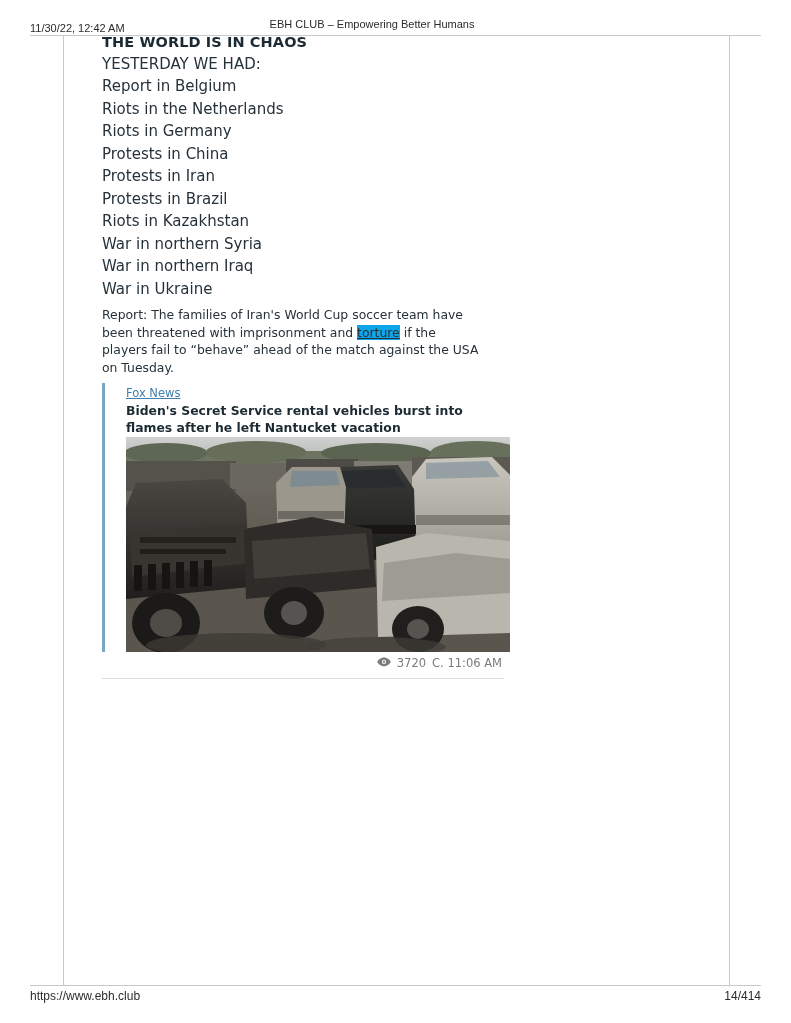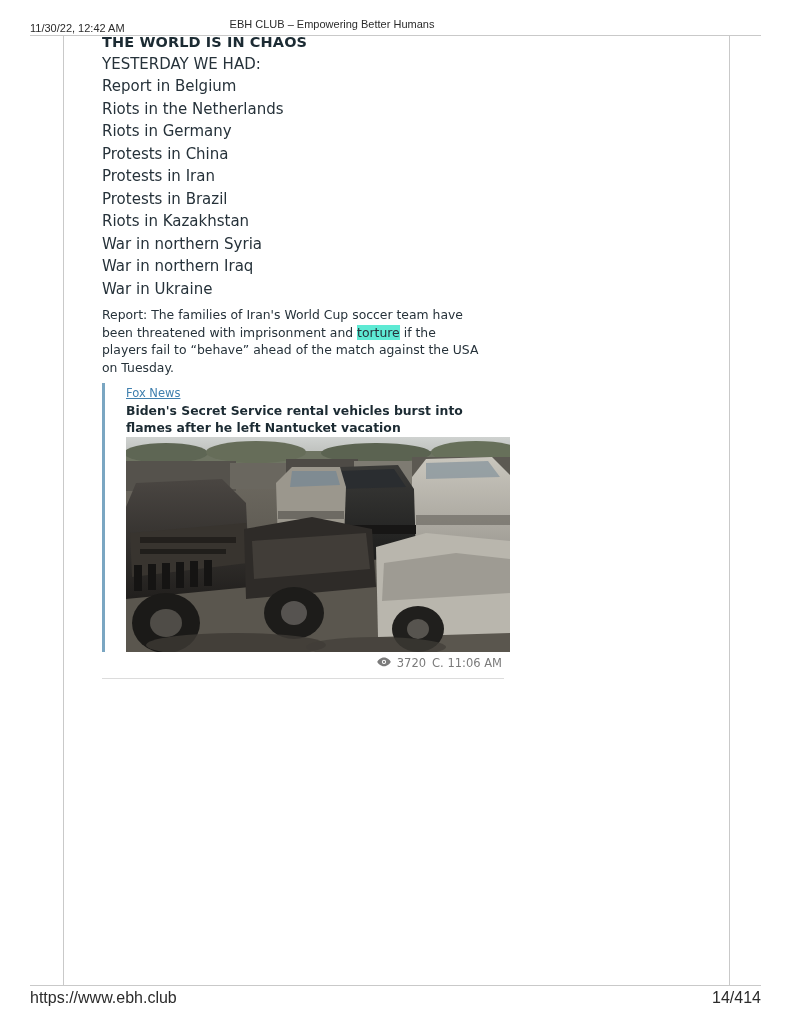--- a/index.html
+++ b/index.html
@@ -32,28 +32,29 @@
     top: 4px;
     white-space: nowrap;
   }
   .print-header .ph-center {
     position: absolute;
     left: 0;
     top: 0;
     width: 664px;
     text-align: center;
     white-space: nowrap;
+    padding-left: 40px;
   }
   .print-footer {
     position: absolute;
     bottom: 20px;
     left: 0;
     width: 791px;
     height: 14px;
-    font-size: 16px;
+    font-size: 12px;
     color: #2b2b2b;
   }
   .print-footer .pf-left {
     position: absolute;
     left: 30px;
     top: 0;
     white-space: nowrap;
   }
   .print-footer .pf-right {
     position: absolute;
@@ -129,21 +130,22 @@
 
   .report-para {
     font-family: "DejaVu Sans", sans-serif;
     font-size: 12.4px;
     line-height: 17.5px;
     color: #26323a;
     margin: 6px 0 0 2px;
     width: 380px;
   }
   .hl {
-    background: #5eead4;
+    background: #0ea5e9;
+    text-decoration: underline;
   }
 
   
   .preview {
     position: relative;
     margin: 7px 0 0 2px;
     padding-left: 24px;
     width: 395px;
   }
   .preview-bar {

